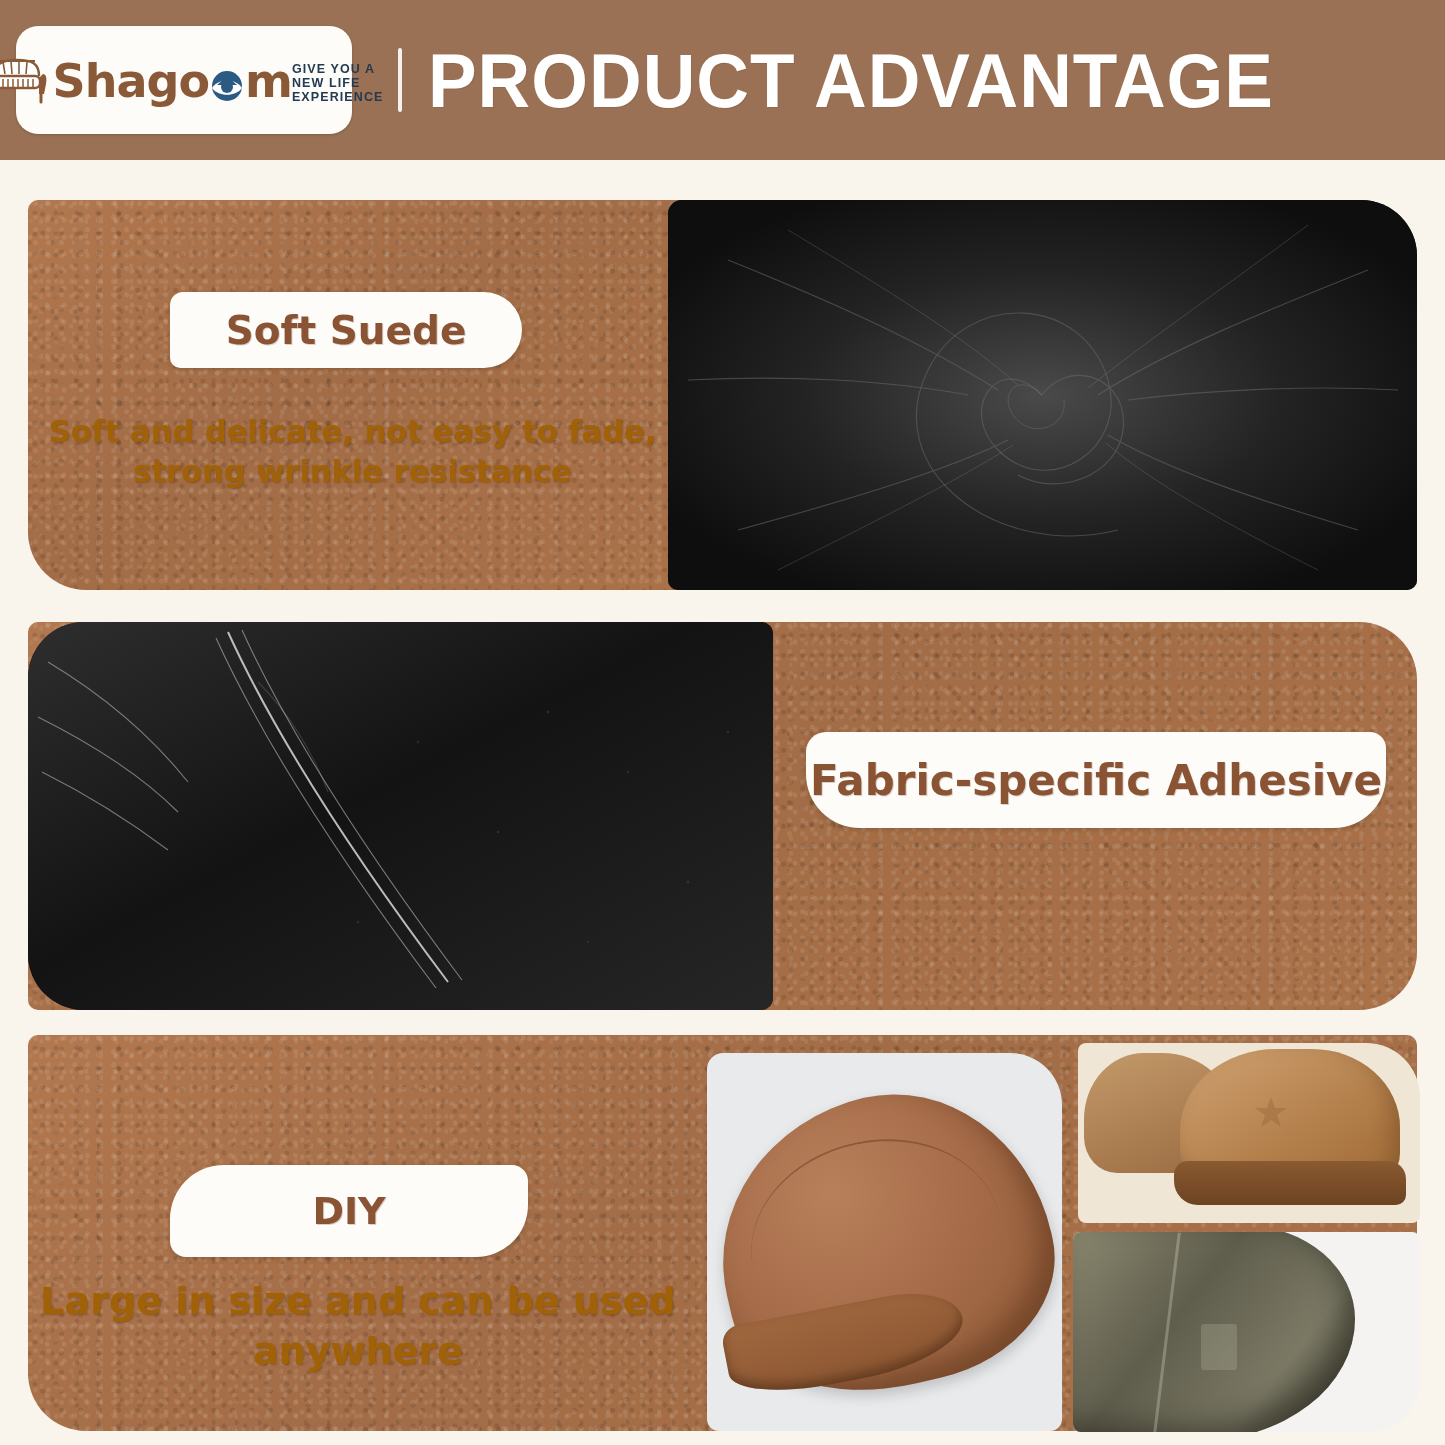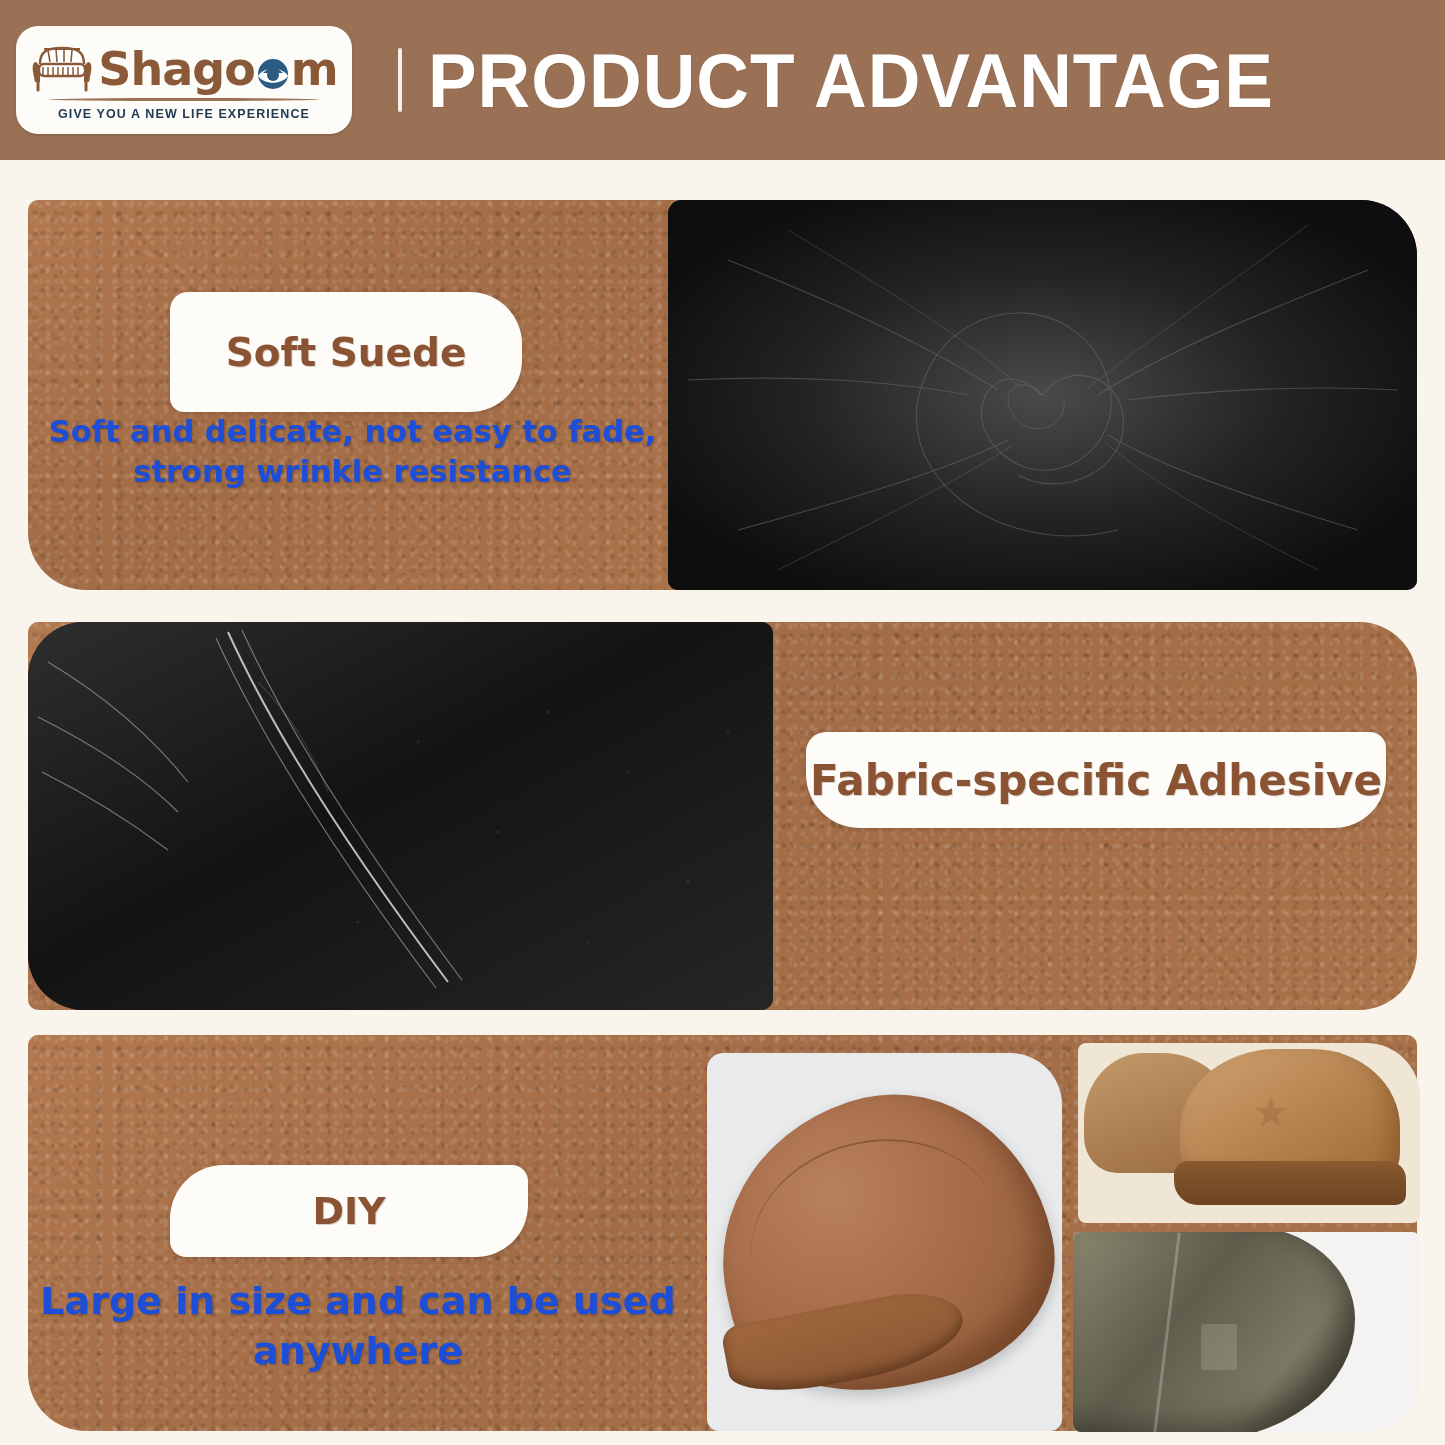--- a/index.html
+++ b/index.html
@@ -17,21 +17,21 @@
   .header{
     position:absolute;left:0;top:0;width:1445px;height:160px;
     background:#9a7154;
     display:flex;align-items:center;
   }
   .logo-box{
     margin-left:16px;
     width:336px;height:108px;
     background:#fdfcf9;
     border-radius:22px;
-    display:flex;flex-direction:column;align-items:center;justify-content:center;
+    display:flex;flex-direction:row;align-items:center;justify-content:center;
     box-shadow:0 1px 3px rgba(0,0,0,.18);
     position:relative;
     flex:none;
   }
   .logo-row{display:flex;align-items:center;justify-content:center;gap:4px;margin-top:2px;}
   .chair-icon{width:64px;height:54px;flex:none;}
   .logo-word{
     font-family:"DejaVu Sans", sans-serif;
     font-weight:bold;
     font-size:46px;
@@ -96,34 +96,34 @@
   }
   .pill span{
     font-family:"DejaVu Sans", sans-serif;
     font-weight:bold;
     color:#8a5434;
     white-space:nowrap;
     text-shadow:1px 1px 0 rgba(120,80,55,.25);
   }
   .desc{
     position:absolute;
-    color:#1d4ed8;
+    color:#a16207;
     font-family:"DejaVu Sans", sans-serif;
     font-weight:bold;
     text-align:center;
     line-height:1.32;
     text-shadow:1px 1px 2px rgba(70,40,20,.35);
   }
 
   
   .s1-card{position:absolute;left:28px;top:200px;width:655px;height:390px;
            border-radius:10px 0 0 58px;}
   .s1-img{position:absolute;left:668px;top:200px;width:749px;height:390px;
           border-radius:14px 56px 10px 10px;overflow:hidden;}
-  .s1-pill{left:170px;top:292px;width:352px;height:120px;
+  .s1-pill{left:170px;top:292px;width:352px;height:76px;
            border-radius:18px 52px 52px 14px;}
   .s1-pill span{font-size:39px;}
   .s1-desc{left:40px;top:412px;width:625px;font-size:30.5px;}
 
   
   .s2-card{position:absolute;left:28px;top:622px;width:1389px;height:388px;
            border-radius:10px 58px 58px 10px;}
   .s2-img{position:absolute;left:28px;top:622px;width:745px;height:388px;
           border-radius:56px 12px 12px 56px;overflow:hidden;}
   .s2-pill{left:806px;top:732px;width:580px;height:96px;

